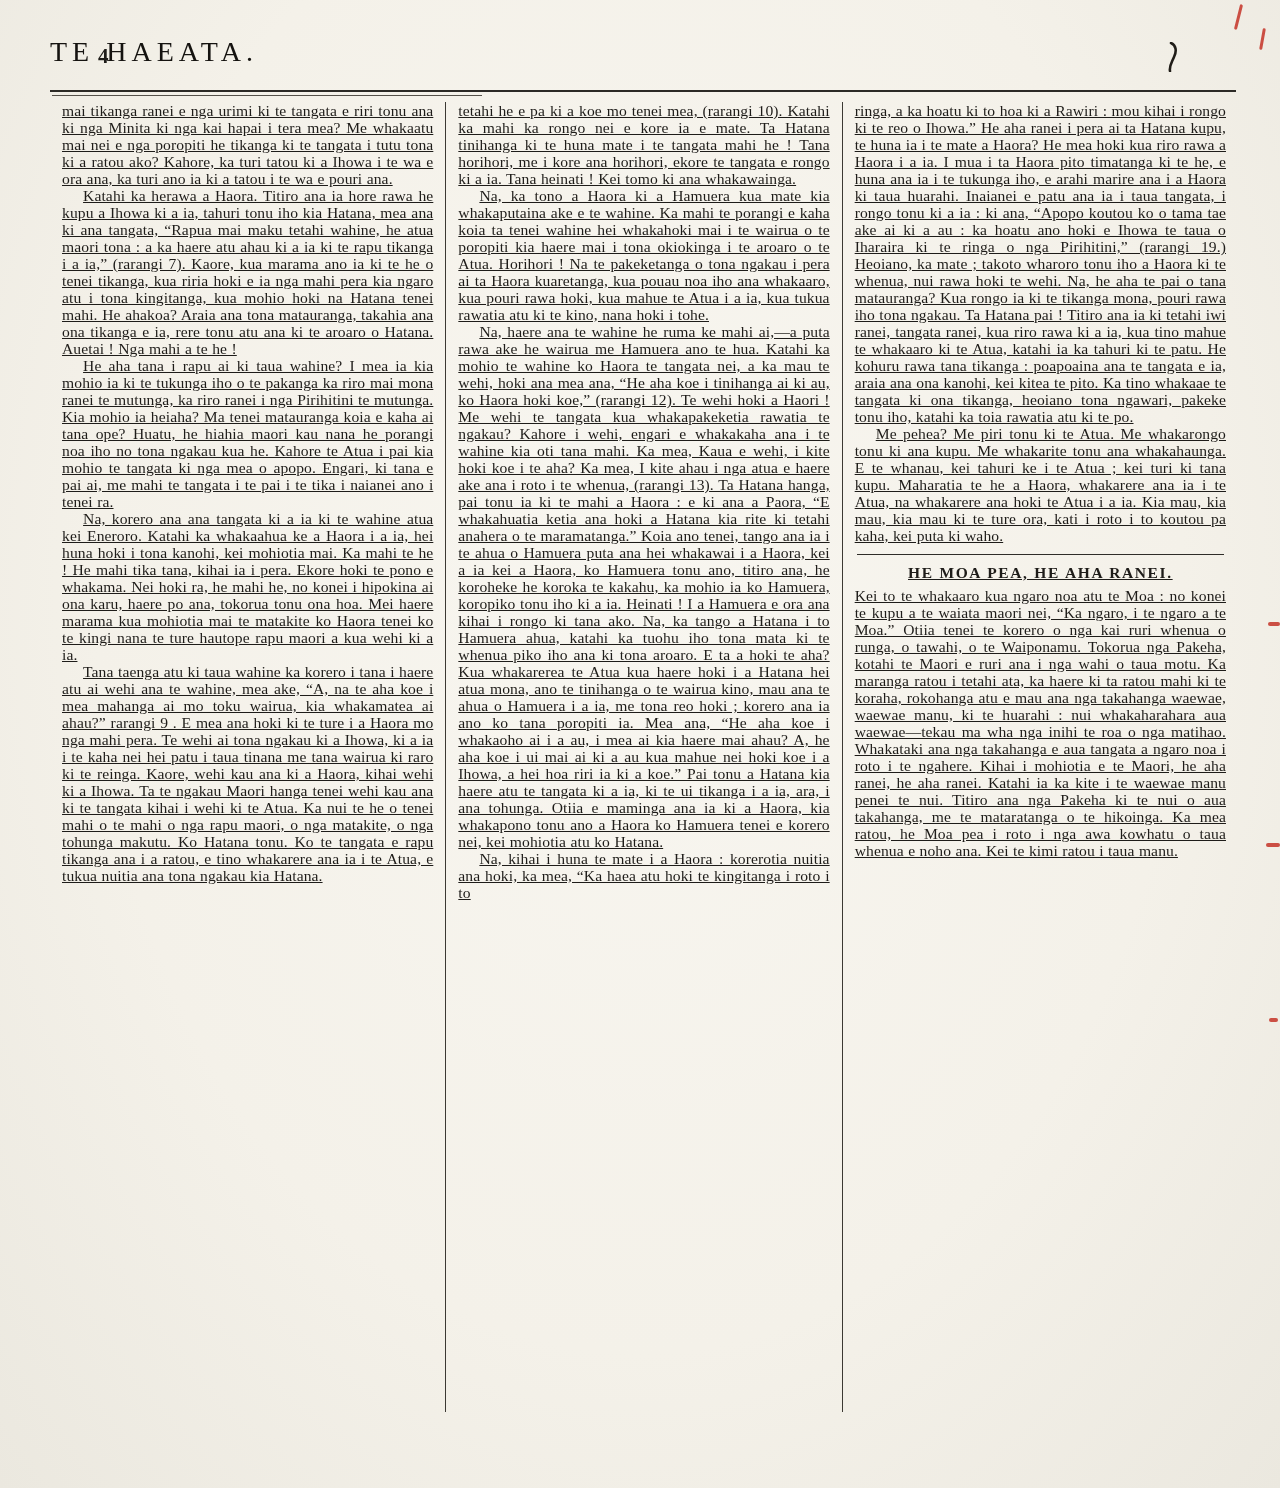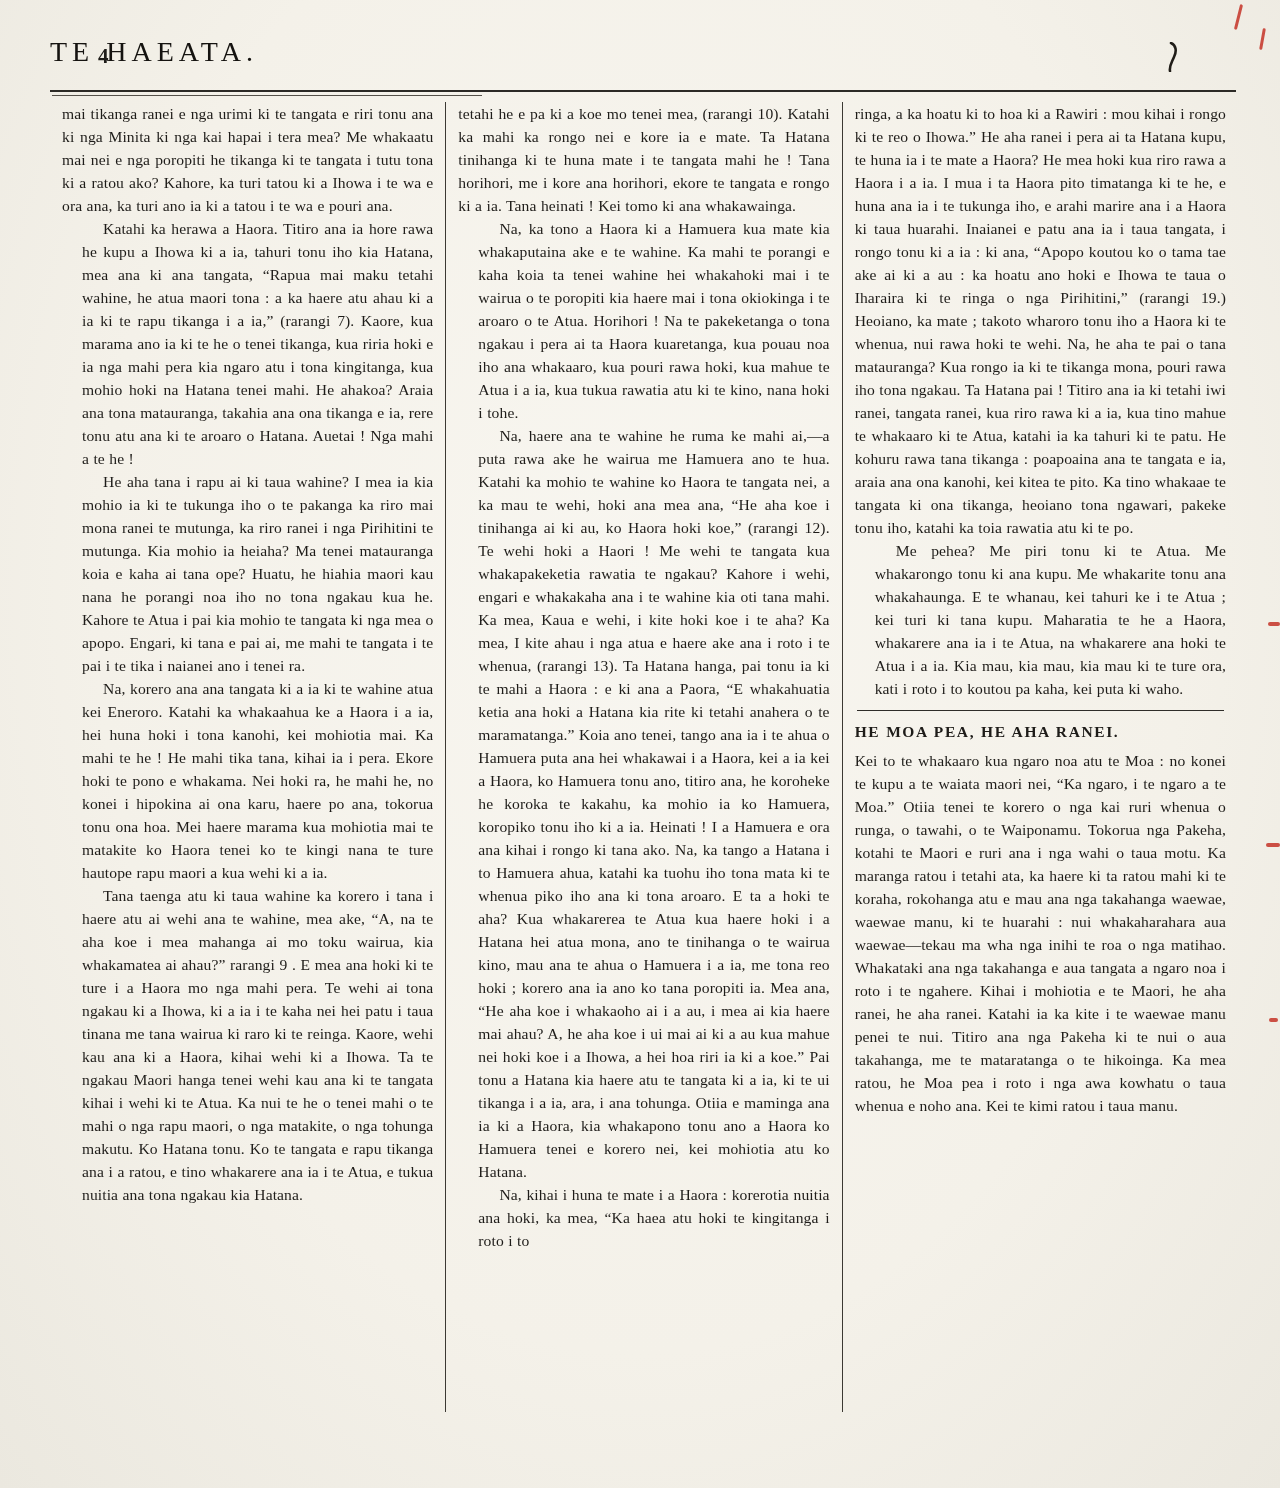--- a/index.html
+++ b/index.html
@@ -74,37 +74,38 @@
     top: 102px;
     bottom: 76px;
     display: flex;
     overflow: hidden;
   }
   .col {
     flex: 1 1 0;
     padding: 0 12px;
     overflow: hidden;
     font-size: 15.6px;
-    line-height: 23px;
+    line-height: 17px;
     text-align: justify;
     letter-spacing: 0.1px;
     word-spacing: 0.4px;
+    text-decoration: underline;
   }
   .col + .col {
     border-left: 1px solid #3c3933;
   }
   .para {
     margin: 0;
   }
   .para.indent {
     text-indent: 1.35em;
-    margin-left: 20px;
   }
   .section-heading {
     margin: 9px 0 6px 0;
+    text-align: center;
     font-size: 15.5px;
     font-weight: 700;
     letter-spacing: 1.6px;
   }
   .col-rule {
     border-top: 1px solid #2f2d29;
     margin: 10px 2px 9px 2px;
   }
   
   .red-mark {

